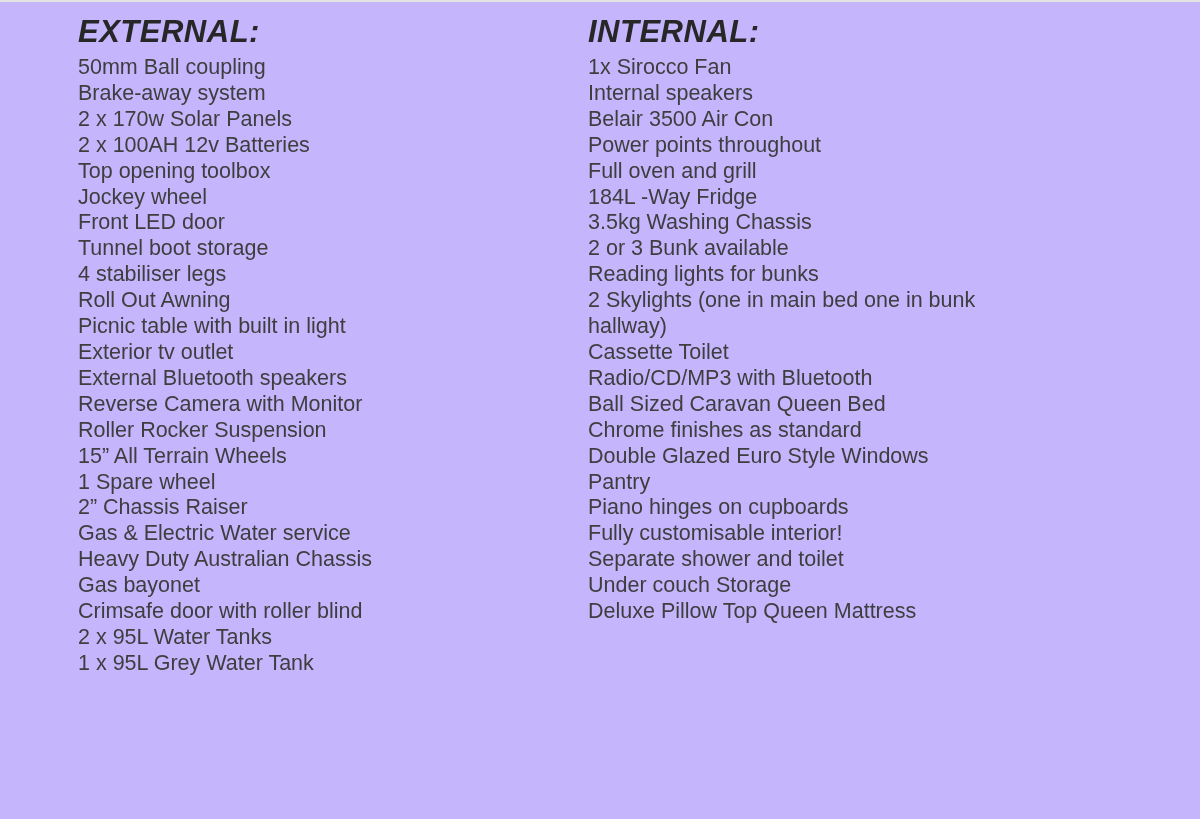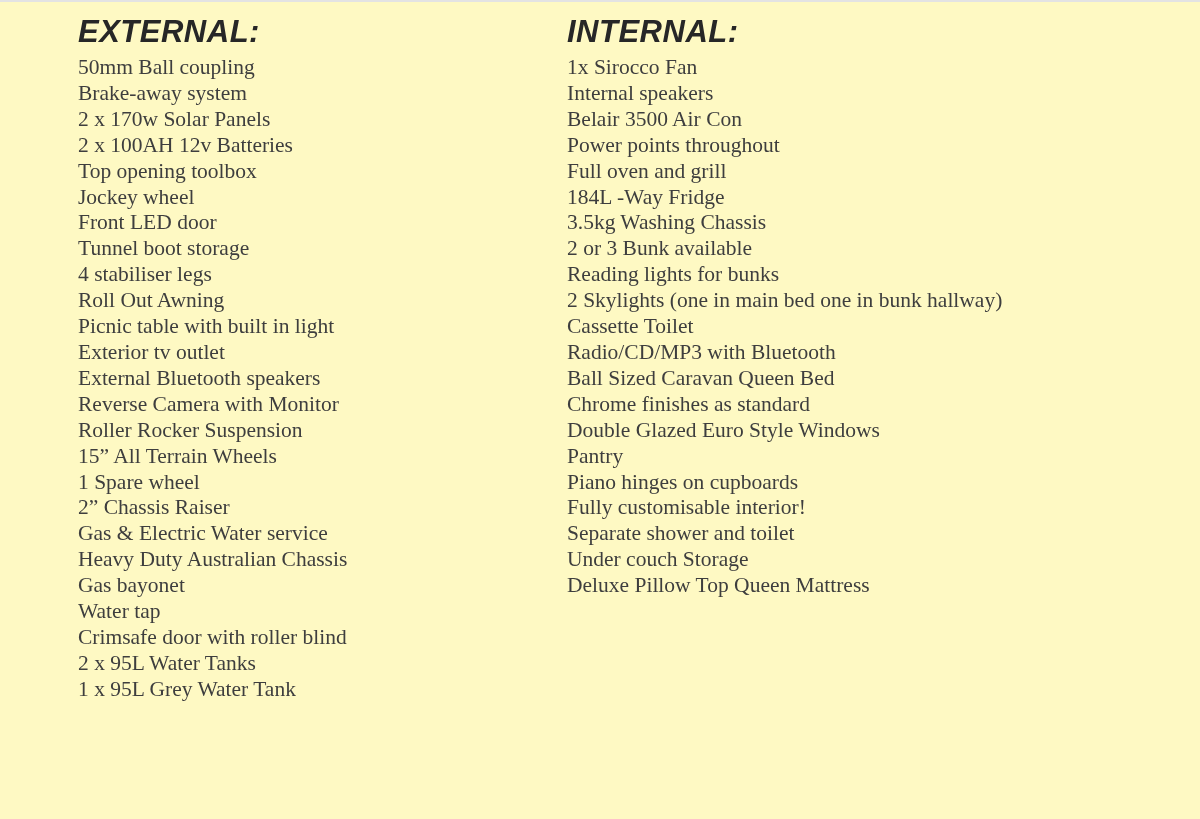--- a/index.html
+++ b/index.html
@@ -4,55 +4,54 @@
 <style>
   html, body {
     margin: 0;
     padding: 0;
     background: #ffffff;
   }
   .sheet {
     position: relative;
     width: 1200px;
     height: 819px;
-    background: #fef9c3;
+    background: #c4b5fd;
     border-top: 2px solid #e3e3e3;
     box-sizing: border-box;
     font-family: "Liberation Sans", sans-serif;
     overflow: hidden;
   }
   .col {
     position: absolute;
     top: 12px;
   }
   .col-external {
     left: 78px;
     width: 470px;
   }
   .col-internal {
-    left: 567px;
+    left: 588px;
     width: 452px;
   }
   .heading {
     margin: 0 0 5px 0;
     font-size: 31px;
     line-height: 36px;
     font-weight: 800;
     font-style: italic;
     color: #272727;
     letter-spacing: 0.5px;
   }
   .items {
     font-size: 21.5px;
     line-height: 25.9px;
     color: #3e3e3e;
   }
   .item {
     white-space: normal;
-    font-family: Liberation Serif, serif;
   }
 </style>
 </head>
 <body>
 
 <div class="sheet">
 
   <section class="col col-external">
     <h2 class="heading">EXTERNAL:</h2>
     <div class="items">
@@ -70,21 +69,20 @@
         <div class="item">Exterior tv outlet</div>
         <div class="item">External Bluetooth speakers</div>
         <div class="item">Reverse Camera with Monitor</div>
         <div class="item">Roller Rocker Suspension</div>
         <div class="item">15” All Terrain Wheels</div>
         <div class="item">1 Spare wheel</div>
         <div class="item">2” Chassis Raiser</div>
         <div class="item">Gas &amp; Electric Water service</div>
         <div class="item">Heavy Duty Australian Chassis</div>
         <div class="item">Gas bayonet</div>
-        <div class="item">Water tap</div>
         <div class="item">Crimsafe door with roller blind</div>
         <div class="item">2 x 95L Water Tanks</div>
         <div class="item">1 x 95L Grey Water Tank</div>
       </div>
   </section>
 
   <section class="col col-internal">
     <h2 class="heading">INTERNAL:</h2>
     <div class="items">
         <div class="item">1x Sirocco Fan</div>

